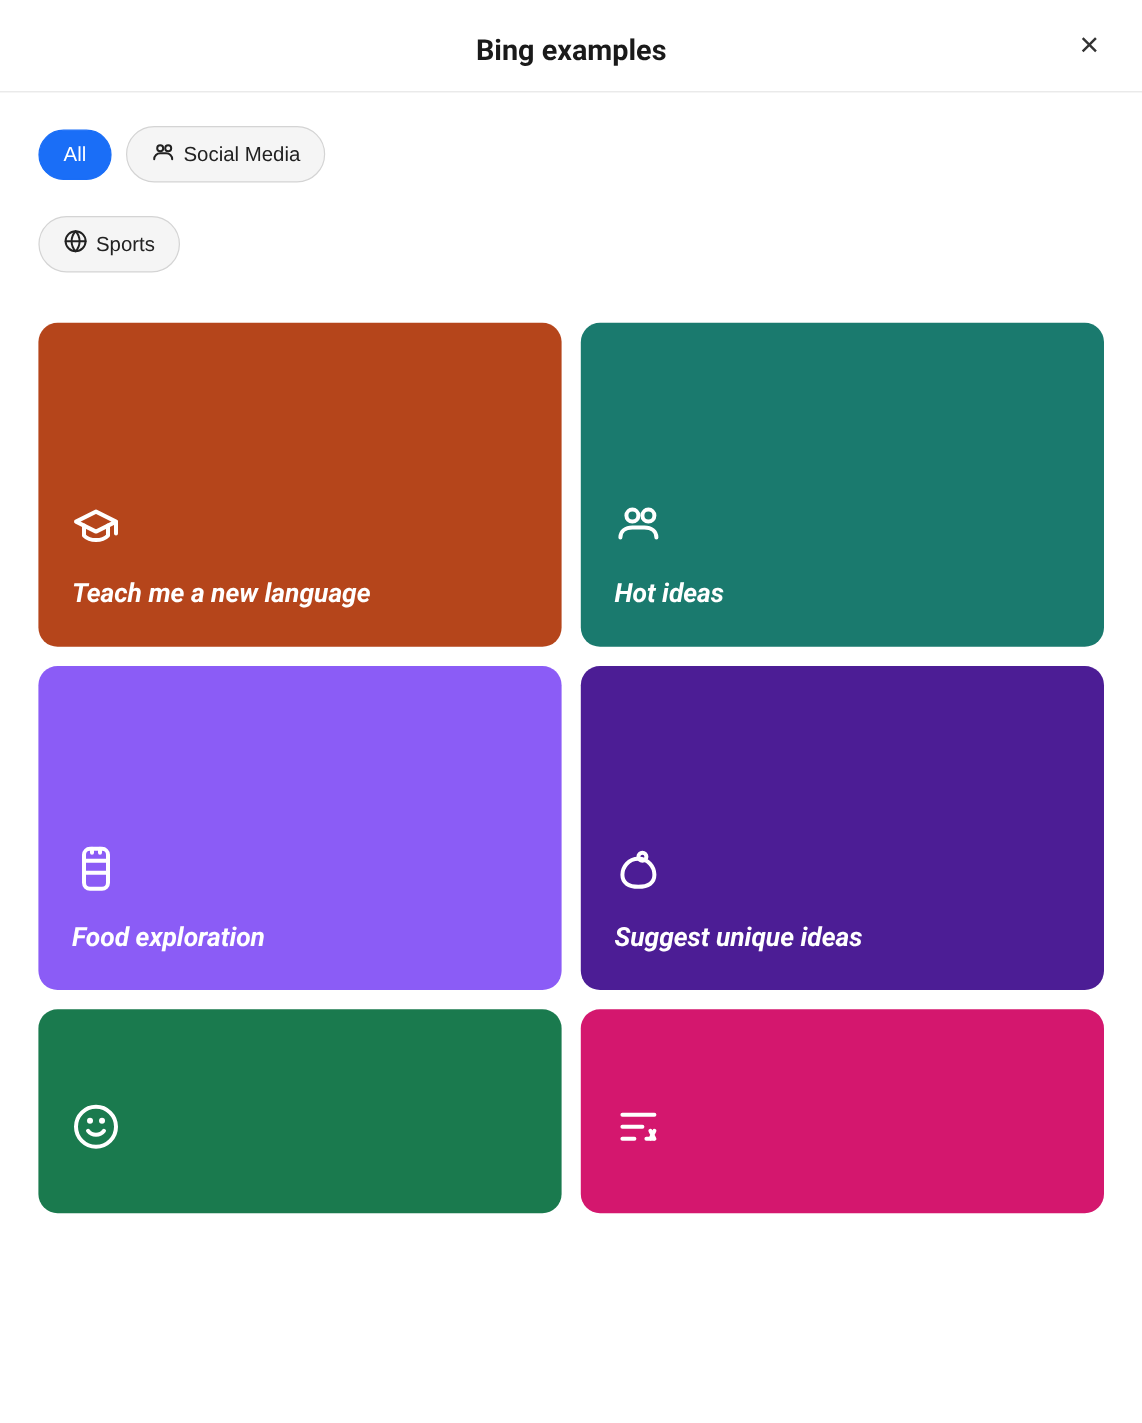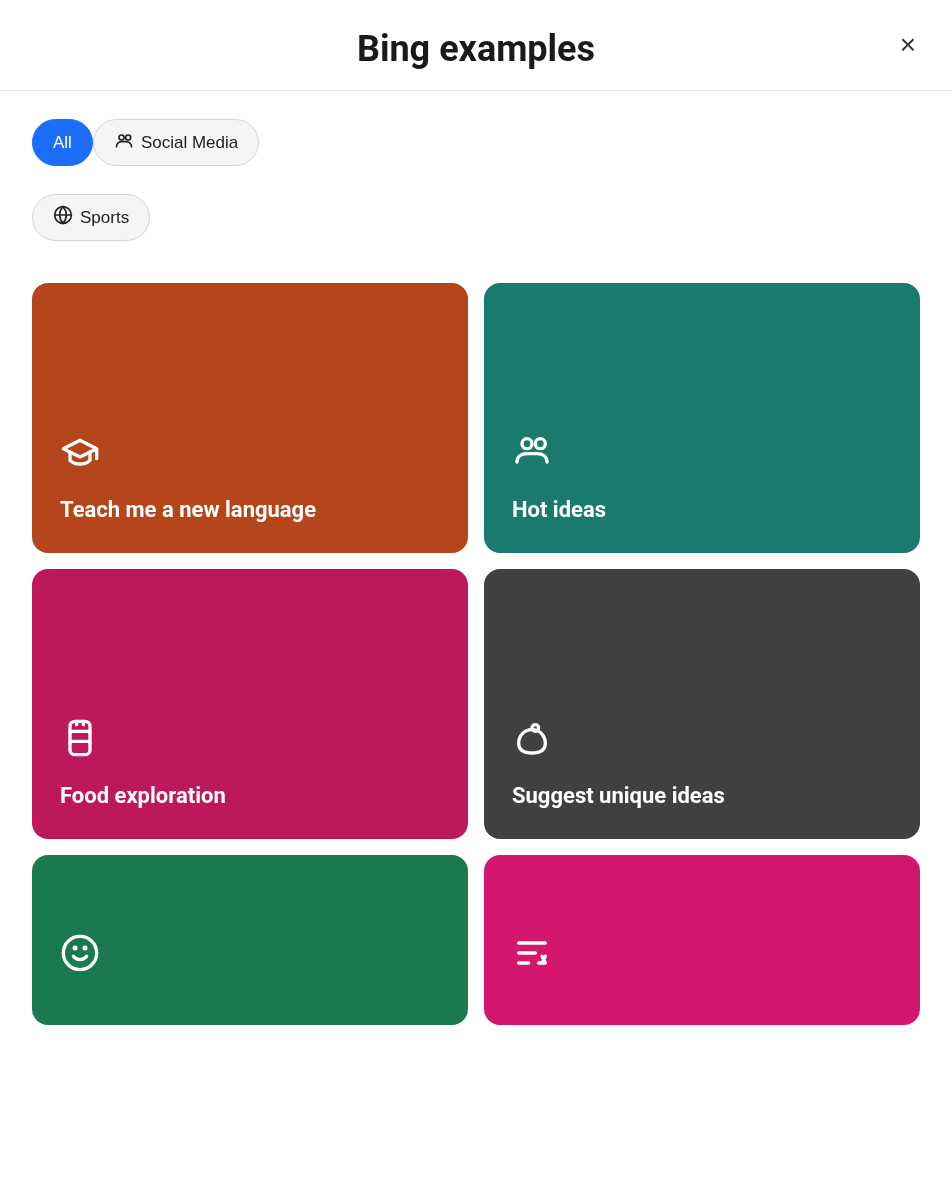--- a/index.html
+++ b/index.html
@@ -24,21 +24,21 @@
     .modal-header {
       display: flex;
       align-items: center;
       justify-content: center;
       padding: 28px 32px 20px;
       border-bottom: 1px solid #e5e5e5;
       position: relative;
     }
 
     .modal-title {
-      font-size: 36px;
+      font-size: 24px;
       font-weight: 700;
       color: #1a1a1a;
       text-align: center;
     }
 
     .close-button {
       position: absolute;
       right: 32px;
       top: 50%;
       transform: translateY(-50%);
@@ -53,23 +53,24 @@
       align-items: center;
       justify-content: center;
     }
 
     .filter-section {
       padding: 28px 32px 20px;
     }
 
     .filter-row {
       display: flex;
-      gap: 0;
+      gap: 12px;
       margin-bottom: 14px;
       flex-wrap: nowrap;
+      align-items: center;
     }
 
     .filter-chip {
       display: inline-flex;
       align-items: center;
       gap: 7px;
       padding: 10px 20px;
       border-radius: 50px;
       border: 1.5px solid #d4d4d4;
       background: #f5f5f5;
@@ -99,20 +100,21 @@
 
     .example-card {
       border-radius: 16px;
       padding: 28px 28px 28px;
       display: flex;
       flex-direction: column;
       justify-content: flex-end;
       min-height: 270px;
       cursor: pointer;
       position: relative;
+      font-style: italic;
     }
 
     .card-icon {
       font-size: 36px;
       color: #fff;
       margin-bottom: 18px;
       line-height: 1;
     }
 
     .card-title {
@@ -124,25 +126,25 @@
 
     .card-orange {
       background: #b5451b;
     }
 
     .card-teal {
       background: #1a7a6e;
     }
 
     .card-blue {
-      background: #be185d;
+      background: #8b5cf6;
     }
 
     .card-purple {
-      background: #404040;
+      background: #4c1d95;
     }
 
     .card-green {
       background: #1a7a4e;
     }
 
     .card-pink {
       background: #d4176e;
     }
 

